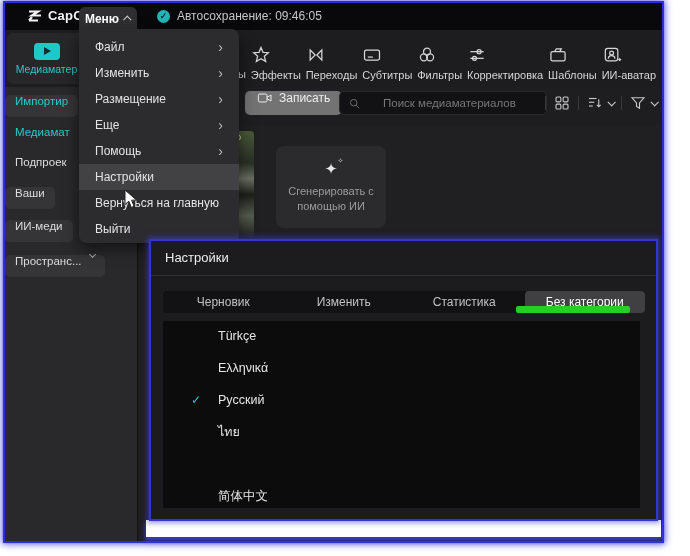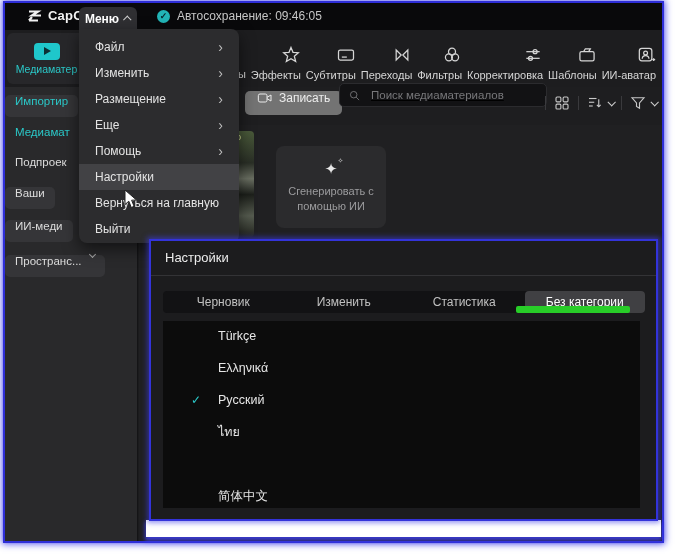--- a/index.html
+++ b/index.html
@@ -32,44 +32,44 @@
   .tab-media { position:absolute; left:2px; top:3px; width:79px; height:51px; background:#27272a;
                border-radius:6px; display:flex; flex-direction:column; align-items:center;
                justify-content:center; gap:3px; }
   .play-chip { width:26px; height:17px; background:#1fc7cb; border-radius:4px; display:flex;
                align-items:center; justify-content:center; }
   .play-tri { width:0; height:0; border-left:7px solid #0c3034; border-top:4.5px solid transparent;
               border-bottom:4.5px solid transparent; margin-left:2px; }
   .tab-media-label { color:#2bc8c8; font-size:10.5px; white-space:nowrap; overflow:hidden; max-width:76px; }
   .tools { position:absolute; left:233px; top:7px; right:6px; display:flex; align-items:flex-end;
            justify-content:space-between; height:44px; }
-  .tool { display:flex; flex-direction:column; align-items:flex-end; gap:4px; color:#d6d6d6;
+  .tool { display:flex; flex-direction:column; align-items:flex-start; gap:4px; color:#d6d6d6;
           font-size:11px; white-space:nowrap; }
   .tool svg { stroke:#d6d6d6; fill:none; stroke-width:1.5; }
   .tool-partial { color:#d6d6d6; font-size:11px; padding-bottom:1px; }
 
   
   .sidebar { position:absolute; left:0; top:84px; width:133px; height:454px; background:#29292b;
              border-right:1px solid #141416; }
   .sb-item { position:absolute; left:0; height:22px; display:flex; align-items:flex-start; gap:8px;
              padding:0 10px; border-radius:5px; font-size:11.5px; color:#dcdcdc; white-space:nowrap; }
   .sb-item.boxed { background:#353538; }
   .sb-item.accent { color:#2bc8c8; }
   .sb-chev { width:5px; height:5px; border-left:1.4px solid #a8a8a8; border-top:1.4px solid #a8a8a8;
              transform:rotate(225deg); display:inline-block; margin-top:-3px; }
 
   
   .header-row { position:absolute; left:134px; top:84px; width:523px; height:38px; background:#1e1e20; }
   .record-btn { position:absolute; left:240px; top:88px; height:24px; background:#737373;
                 border-radius:5px; color:#ececec; font-size:12px; display:flex; 
                 gap:6px; padding:0 12px; }
   .record-btn svg { stroke:#ececec; fill:none; stroke-width:1.5; }
-  .search { position:absolute; left:334px; top:80px; width:208px; height:24px; background:#121214;
-            border:1px solid #2b2b2e; border-radius:5px; display:flex; align-items:center; gap:10px;
-            padding:0 8px;text-decoration:underline; }
+  .search { position:absolute; left:334px; top:88px; width:208px; height:24px; background:#121214;
+            border:1px solid #2b2b2e; border-radius:5px; display:flex; align-items:center; gap:22px;
+            padding:0 8px; }
   .search svg { stroke:#808083; fill:none; stroke-width:1.5; flex:none; }
   .search input { background:transparent; border:none; outline:none; color:#9a9a9d; font-size:11.5px;
                   width:100%; font-family:"Liberation Sans", sans-serif; }
   .search input::placeholder { color:#77777a; }
   .view-icons { position:absolute; right:5px; top:88px; height:24px; display:flex; align-items:center; gap:7px; }
   .view-icons svg { stroke:#c8c8c8; fill:none; stroke-width:1.5; }
   .vdiv { width:1px; height:14px; background:#3a3a3d; }
   .vi-group { display:flex; align-items:center; gap:4px; }
 
   
@@ -149,30 +149,30 @@
     <div class="tools">
       <span class="tool-partial">ы</span>
       <div class="tool">
         <svg width="20" height="20" viewBox="0 0 24 24">
           <polygon points="12,3 14.4,8.8 20.8,9.2 16,13.4 17.6,19.8 12,16.4 6.4,19.8 8,13.4 3.2,9.2 9.6,8.8"></polygon>
         </svg>
         <span>Эффекты</span>
       </div>
       <div class="tool">
         <svg width="20" height="20" viewBox="0 0 24 24">
+          <path d="M5 6 L11 12 L5 18 Z M19 6 L13 12 L19 18 Z"></path>
+        </svg>
+        <span>Переходы</span>
+      </div>
+      <div class="tool">
+        <svg width="20" height="20" viewBox="0 0 24 24">
           <rect x="3" y="6" width="18" height="12" rx="2"></rect>
             <line x1="7" y1="14.5" x2="13" y2="14.5"></line>
         </svg>
         <span>Субтитры</span>
-      </div>
-      <div class="tool">
-        <svg width="20" height="20" viewBox="0 0 24 24">
-          <path d="M5 6 L11 12 L5 18 Z M19 6 L13 12 L19 18 Z"></path>
-        </svg>
-        <span>Переходы</span>
       </div>
       <div class="tool">
         <svg width="20" height="20" viewBox="0 0 24 24">
           <circle cx="12" cy="8" r="4.2"></circle>
             <circle cx="8.3" cy="14.8" r="4.2"></circle>
             <circle cx="15.7" cy="14.8" r="4.2"></circle>
         </svg>
         <span>Фильтры</span>
       </div>
       <div class="tool">

